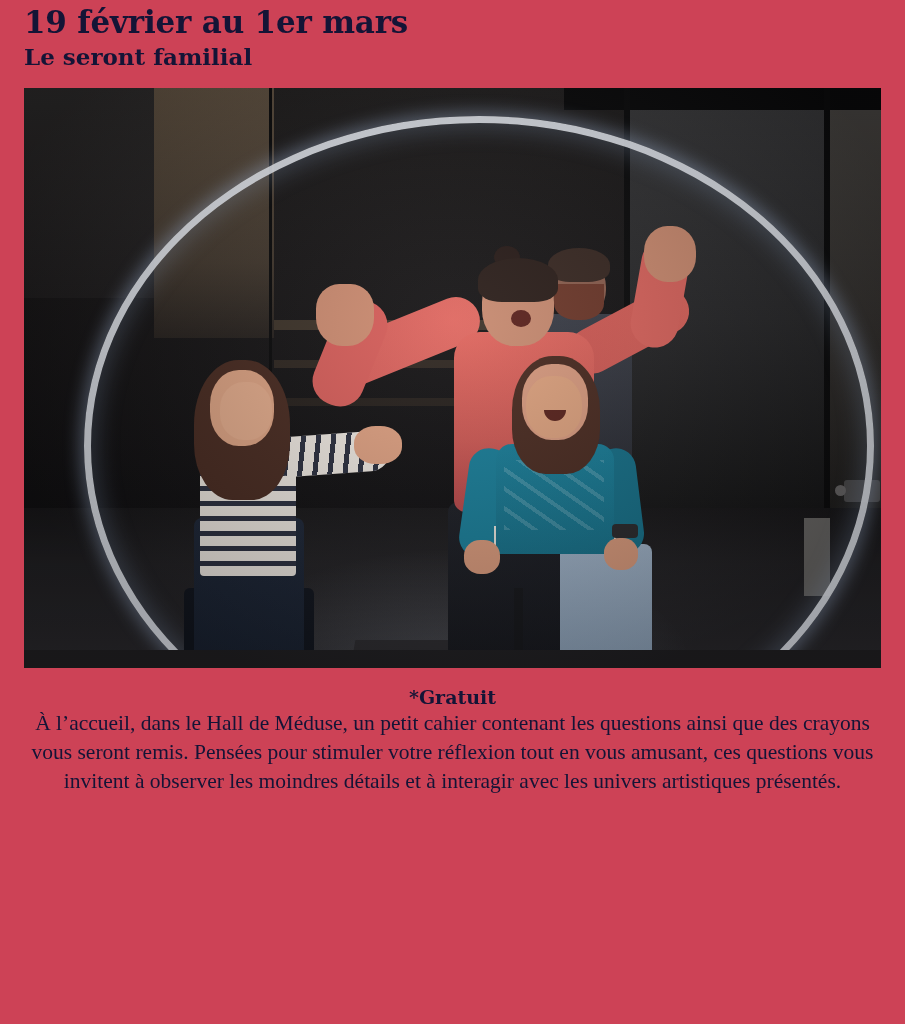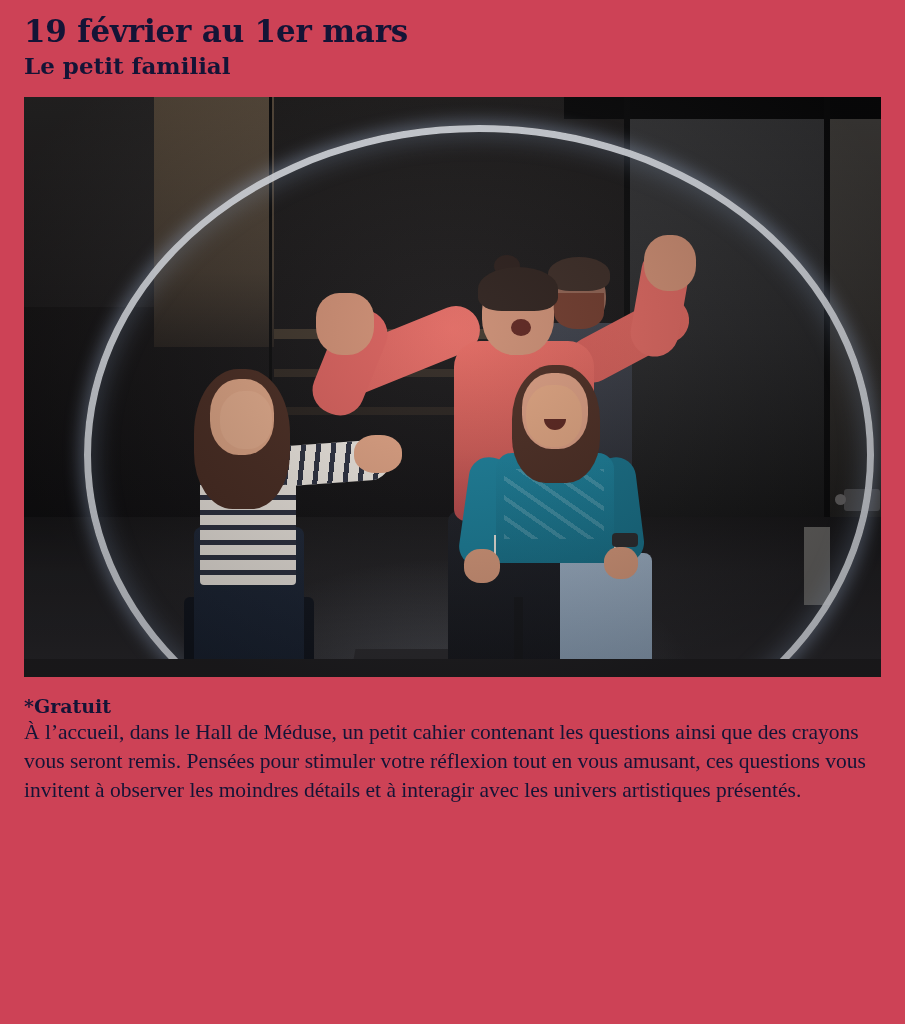--- a/index.html
+++ b/index.html
@@ -15,21 +15,21 @@
     overflow: hidden;
   }
   .page {
     position: relative;
     width: 905px;
     height: 1024px;
     box-sizing: border-box;
     padding: 0 24px;
   }
   .header {
-    padding-top: 14px;
+    padding-top: 5px;
   }
   .title {
     font-family: "DejaVu Serif", "Liberation Serif", serif;
     font-weight: bold;
     font-size: 31px;
     line-height: 1.15;
     letter-spacing: -0.2px;
     color: #141436;
     margin: 0;
   }
@@ -350,20 +350,21 @@
     position: absolute; inset: 0;
     background:
       radial-gradient(ellipse at 50% 40%, rgba(255,255,255,.05), rgba(0,0,0,.28) 78%);
     pointer-events: none;
   }
 
   
   .body {
     margin-top: 18px;
     width: 857px;
+    text-align: center;
   }
   .free {
     font-family: "DejaVu Serif", "Liberation Serif", serif;
     font-weight: bold;
     font-size: 19px;
     margin: 0 0 1px 0;
     color: #141436;
   }
   p.para {
     font-size: 21.5px;
@@ -373,21 +374,21 @@
   }
   p.para.last { margin-bottom: 0; }
 </style>
 </head>
 <body>
 
 <div class="page">
 
   <div class="header">
     <h1 class="title">19 février au 1er mars</h1>
-    <h2 class="subtitle">Le petit familial</h2>
+    <h2 class="subtitle">Le seront familial</h2>
   </div>
 
   <div class="photo">
     <div class="bg-wall"></div>
     <div class="bg-woodL2"></div>
     <div class="bg-woodL"></div>
     <div class="bg-windowR"></div>
     <div class="bg-windowR2"></div>
     <div class="bg-beamtop"></div>
     <div class="bg-mullion" style="left:600px"></div>

